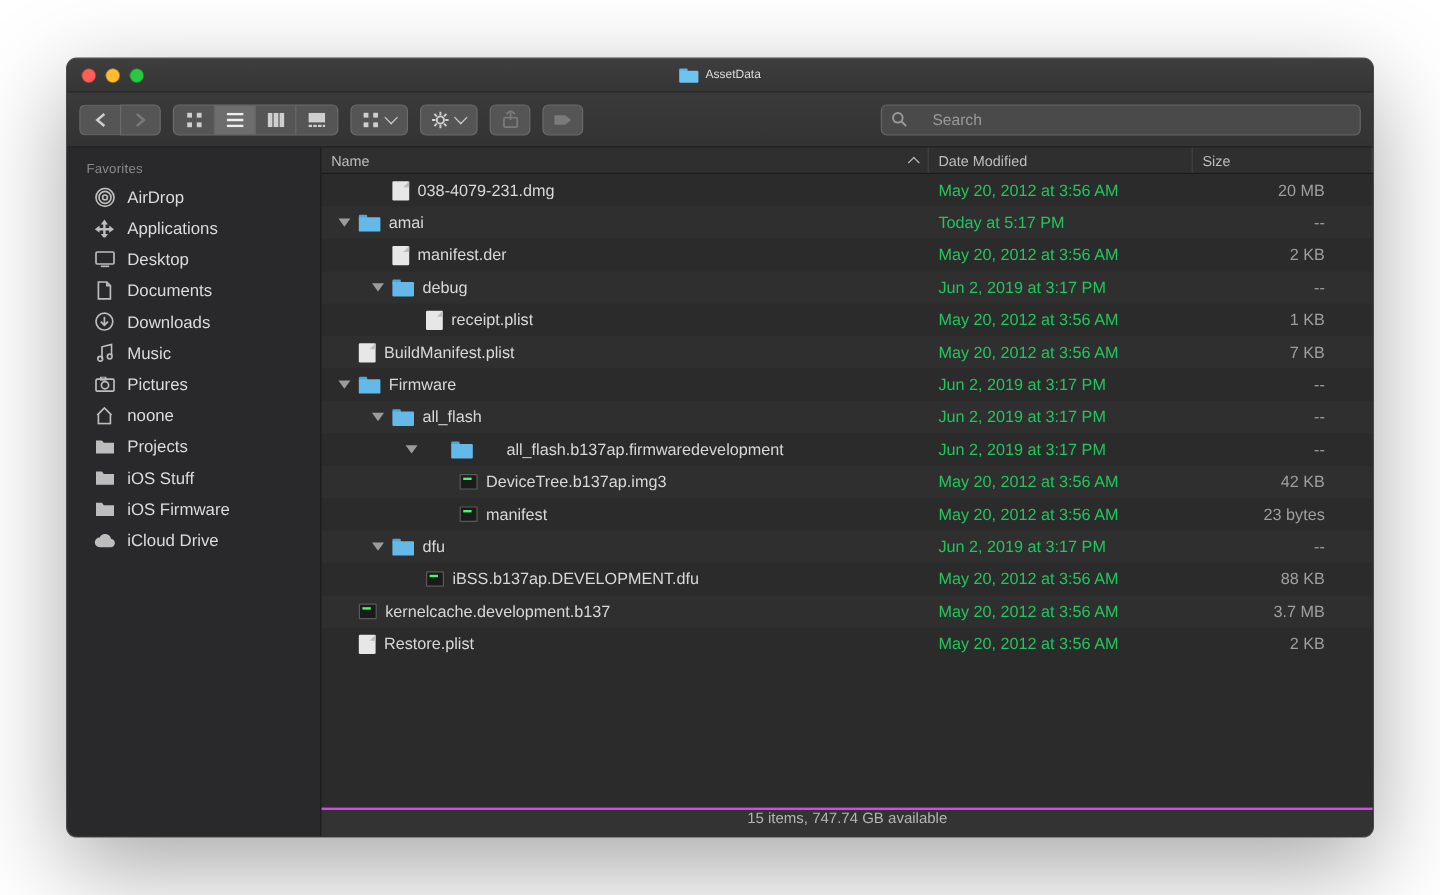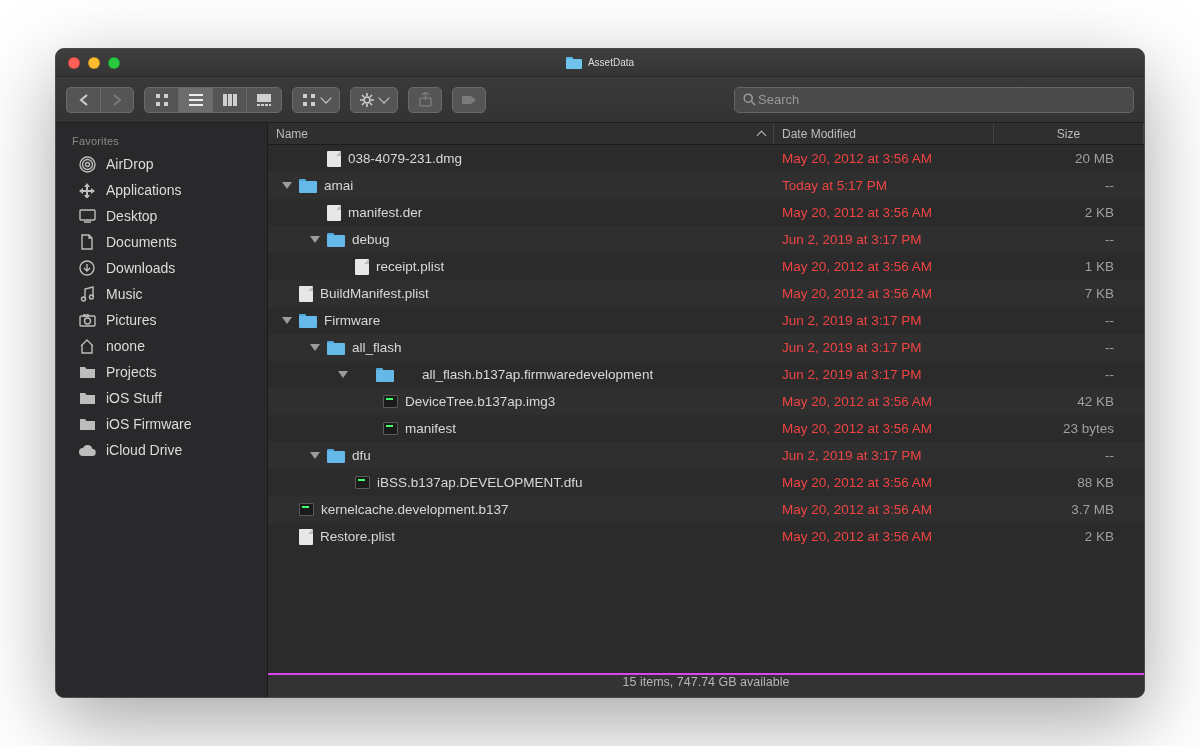--- a/index.html
+++ b/index.html
@@ -72,21 +72,21 @@
   .seggrp .cell{width:34px;height:26px;display:flex;align-items:center;justify-content:center;border-right:.5px solid #686868}
   .seggrp .cell:last-child{border-right:0}
   .seggrp .cell.active{background:#6d6d6d;color:#eee}
   .combo{display:flex;align-items:center;gap:6px;padding:0 9px}
   .combo svg, .combo .glyph{flex:0 0 auto}
   .chev-down{width:8px;height:8px;border-right:1.5px solid #cfcfcf;border-bottom:1.5px solid #cfcfcf;transform:rotate(45deg);margin-top:-3px}
   .spacer{flex:1}
   .search{
     flex:0 0 400px; height:26px; background:#4a4a4a;
     border:.5px solid #666; border-radius:5px;
-    display:flex; align-items:center; gap:2px; padding:0 8px;
+    display:flex; align-items:center; gap:21px; padding:0 8px;
     color:#9a9a9a;
   }
   .search input{background:transparent;border:0;outline:0;color:#ddd;font-size:13px;flex:1}
   .search input::placeholder{color:#9a9a9a}
   svg{display:block}
 
   
   .body { flex:1; display:flex; min-height:0; }
   .sidebar{
     width:212px; background:#29282a;
@@ -101,31 +101,31 @@
 
   .main{flex:1;display:flex;flex-direction:column;background:#2b2b2b;min-width:0}
   .cols{
     display:flex;align-items:center;height:22px;
     background:#2f2f2f;border-bottom:1px solid #1c1c1c;
     color:#bdbdbd;font-size:12px;
   }
   .cols .c{padding:0 8px;border-right:1px solid #424242;display:flex;align-items:center;height:100%}
   .c-name{flex:1}
   .c-date{width:220px}
-  .c-size{width:150px;justify-content:center;padding-right:30px}
+  .c-size{width:150px;justify-content:flex-start;padding-right:30px}
   .sort-asc{margin-left:auto;width:7px;height:7px;border-left:1.2px solid #bdbdbd;border-top:1.2px solid #bdbdbd;transform:rotate(45deg);margin-top:3px}
 
   .listwrap{flex:1;overflow:auto}
   .row{
     display:flex;align-items:center;height:27px;font-size:13.5px;color:#c9c9c9;
   }
   .row.alt{background:#2f2f2f}
   .row .name{flex:1;display:flex;align-items:center;gap:7px;min-width:0}
-  .row .date{width:220px;color:#ef4444;padding-left:8px;white-space:nowrap}
-  .row .size{width:150px;color:#9f9f9f;text-align:right;padding-right:30px;white-space:nowrap}
+  .row .date{width:220px;color:#22c55e;padding-left:8px;white-space:nowrap}
+  .row .size{width:150px;color:#9f9f9f;text-align:right;padding-right:40px;white-space:nowrap}
   .tri{width:0;height:0;border-style:solid;flex:0 0 auto}
   .tri.open{border-width:7px 5px 0 5px;border-color:#9c9c9c transparent transparent transparent}
   .tri.spaceholder{visibility:hidden;border-width:7px 5px 0 5px;border-color:transparent}
   .fname{white-space:nowrap;overflow:hidden;text-overflow:ellipsis;color:#d8d8d8}
 
   .ficon{width:16px;height:16px;flex:0 0 auto;display:flex;align-items:center;justify-content:center}
   .ficon.folder{position:relative;width:18px;height:14px}
   .ficon.folder::before{content:"";position:absolute;left:0;top:0;width:7px;height:3px;background:#4ea7d8;border-radius:1px 1px 0 0}
   .ficon.folder::after{content:"";position:absolute;left:0;top:2px;width:18px;height:12px;background:#64b9e8;border-radius:1px}
   .ficon.doc{width:14px;height:16px;background:#e7e7e7;border-radius:1px;position:relative}

